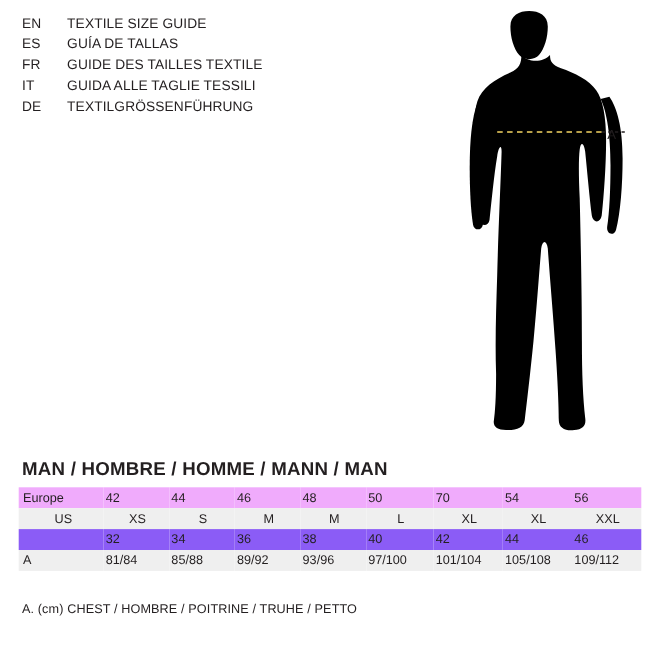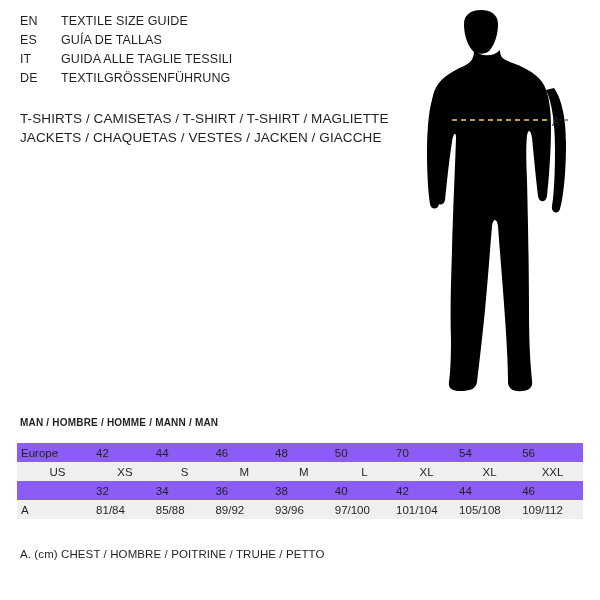--- a/index.html
+++ b/index.html
@@ -73,21 +73,21 @@
     top: 105px;
     font-size: 12px;
     color: #231f20;
   }
 
   
   .man-heading {
     position: absolute;
     left: 20px;
     top: 417px;
-    font-size: 10px;
+    font-size: 17px;
     font-weight: bold;
     letter-spacing: 0.2px;
   }
 
   
   .size-table {
     position: absolute;
     left: 17px;
     top: 443px;
     width: 566px;
@@ -97,21 +97,21 @@
   .size-table td {
     padding: 0;
     height: 19px;
     vertical-align: middle;
   }
   .row-header td {
     background: #bfbfbf;
     font-weight: normal;
     color: #231f20;
   }
-  .row-light td { background: #8b5cf6; }
+  .row-light td { background: #f0abfc; }
   .row-lighter td { background: #efefef; text-align: center; }
   .row-light2 td { background: #8b5cf6; }
   .row-lighter2 td { background: #efefef; }
   .cell-label {
     width: 86px;
     padding-left: 4px !important;
   }
   .cell-val {
     width: 68px;
     text-align: left;
@@ -136,33 +136,33 @@
   <div class="legend">
     <div class="legend-row">
       <span class="legend-code">EN</span>
       <span class="legend-text">TEXTILE SIZE GUIDE</span>
     </div>
     <div class="legend-row">
       <span class="legend-code">ES</span>
       <span class="legend-text">GUÍA DE TALLAS</span>
     </div>
     <div class="legend-row">
+      <span class="legend-code">FR</span>
+      <span class="legend-text">GUIDE DES TAILLES TEXTILE</span>
+    </div>
+    <div class="legend-row">
       <span class="legend-code">IT</span>
       <span class="legend-text">GUIDA ALLE TAGLIE TESSILI</span>
     </div>
     <div class="legend-row">
       <span class="legend-code">DE</span>
       <span class="legend-text">TEXTILGRÖSSENFÜHRUNG</span>
     </div>
   </div>
 
-  <div class="garment">
-    <div class="garment-line">T-SHIRTS / CAMISETAS / T-SHIRT / T-SHIRT / MAGLIETTE</div>
-    <div class="garment-line">JACKETS / CHAQUETAS / VESTES / JACKEN / GIACCHE</div>
-  </div>
 
   <div class="figure-wrap">
     <svg width="200" height="390" viewBox="0 0 200 390">
 
       <path fill="#000000" d="M64,14 C64,4 72,0 81,0 C90,0 98,4 98,14 C98,24 95,34 90,40
                C86,45 76,45 72,40 C67,34 64,24 64,14 Z"></path>
 
       <path fill="#000000" d="
         M74,40
         C74,48 72,52 64,56

